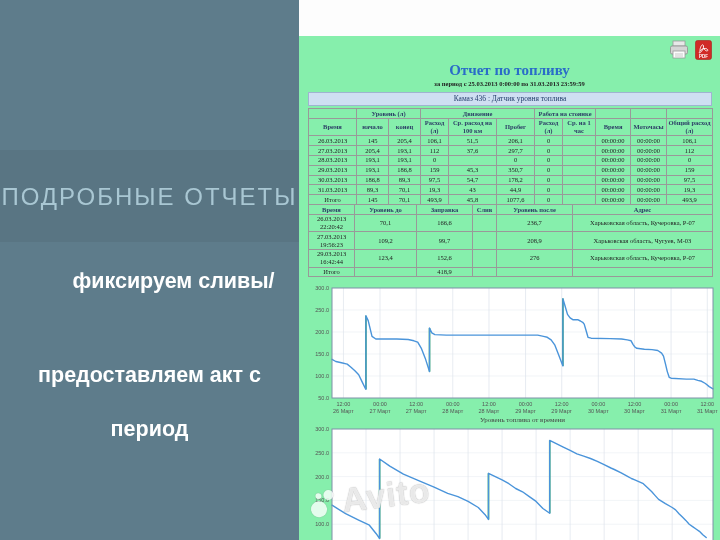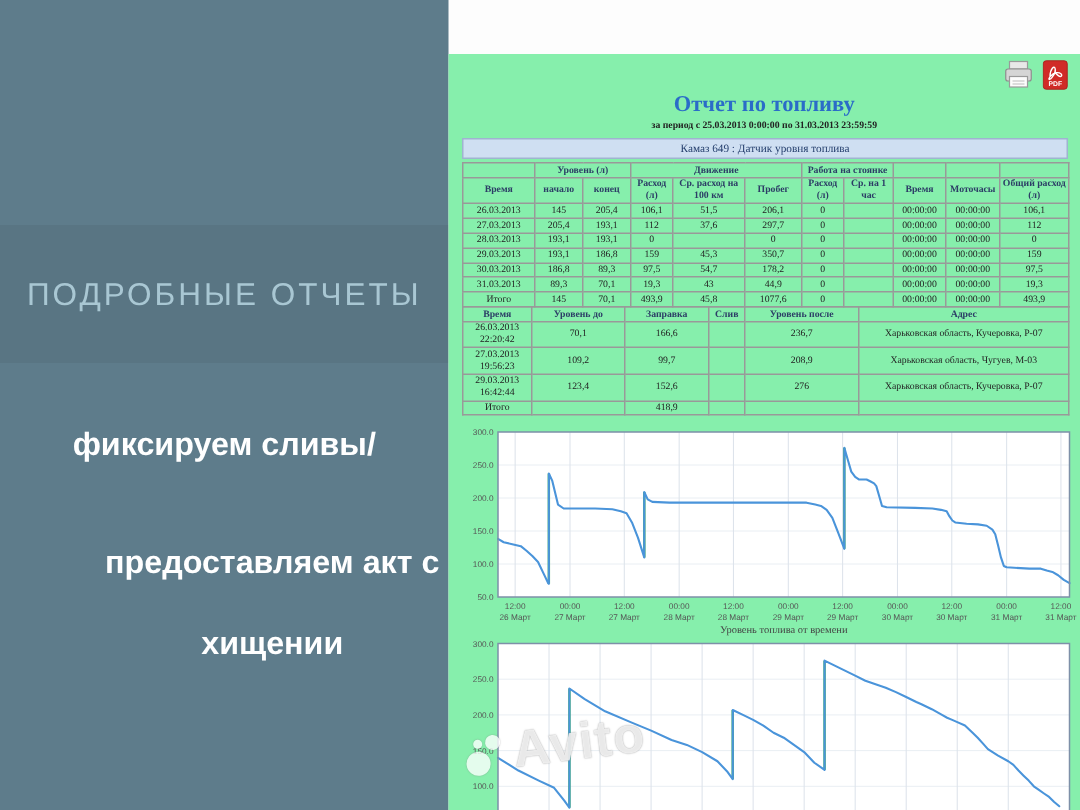--- a/index.html
+++ b/index.html
@@ -2,26 +2,26 @@
 <html><head>
 <meta charset="utf-8">
 <style>
   html,body{margin:0;padding:0;}
   body{width:720px;height:540px;position:relative;background:#fdfdfd;overflow:hidden;
        font-family:"Liberation Sans",sans-serif;}
   
   .panel{position:absolute;left:0;top:0;width:299px;height:540px;background:#5e7c8b;}
   .panel-band{position:absolute;left:0;top:150px;width:100%;height:92px;background:rgba(0,0,0,0.05);
               display:flex;align-items:center;justify-content:center;}
-  .panel-title{color:#a9c7d3;font-size:21px;letter-spacing:2px;font-weight:300;
+  .panel-title{color:#a9c7d3;font-size:24px;letter-spacing:2px;font-weight:300;
                text-align:center;line-height:33px;}
   .bullet{position:absolute;width:100%;text-align:center;color:#fff;font-weight:bold;
           font-size:21.5px;line-height:27px;}
-  .b1{top:283px;}
-  .b2{top:362px;padding-left:32px;}
+  .b1{top:268px;padding-left:24px;}
+  .b2{top:362px;}
   
   .report{position:absolute;left:299px;top:0;width:421px;height:540px;background:#86efac;margin-top:36px;}
   .icons{position:absolute;right:8px;top:4px;display:flex;gap:6px;}
   .rtitle{position:absolute;left:0;top:26px;width:100%;text-align:center;
           font-family:"Liberation Serif",serif;font-weight:bold;font-size:15px;color:#2a6cc8;}
   .rsub{position:absolute;left:0;top:44px;width:100%;text-align:center;
         font-family:"Liberation Serif",serif;font-size:6.5px;font-weight:bold;color:#222;}
   .banner{position:absolute;left:9px;top:56px;width:402px;height:12px;line-height:12px;
           background:#cfdff2;border:1px solid #9fb4d0;text-align:center;
           font-family:"Liberation Serif",serif;font-size:7.5px;color:#26406e;}
@@ -60,42 +60,42 @@
     <div class="panel-title">
       <span>ПОДРОБНЫЕ ОТЧЕТЫ</span><br>
     </div>
   </div>
   <div class="bullet b1">
     <span>фиксируем сливы/</span><br>
   </div>
   <div class="bullet b2">
     <span>предоставляем акт с</span><br>
     <br>
-    <span>хищении</span>
+    <span>период</span>
   </div>
 </div>
 
 <div class="report">
   <div class="icons">
     <svg width="20" height="20" viewBox="0 0 20 20">
       <rect x="4" y="1" width="12" height="5" fill="#e8e8e8" stroke="#9a9a9a" stroke-width="0.8"></rect>
       <rect x="1.5" y="6" width="17" height="8" rx="1.5" fill="#d5d5d5" stroke="#8e8e8e" stroke-width="0.8"></rect>
       <rect x="4" y="11" width="12" height="7" fill="#fcfcfc" stroke="#9a9a9a" stroke-width="0.8"></rect>
       <line x1="6" y1="14" x2="14" y2="14" stroke="#bbb" stroke-width="0.8"></line>
       <line x1="6" y1="16" x2="14" y2="16" stroke="#bbb" stroke-width="0.8"></line>
     </svg>
     <svg width="17" height="20" viewBox="0 0 17 20">
       <rect x="0.5" y="0.5" width="16" height="19" rx="2" fill="#d02b27" stroke="#a81f1c" stroke-width="0.6"></rect>
       <path d="M5 11 C5 6 8 3 8.5 6 C9 9 5.5 13 4.5 13 C3.5 13 6 9 9 8.5 C12 8 13.5 10 12.5 10.8 C11.5 11.6 9 9.5 8.5 8" fill="none" stroke="#fff" stroke-width="0.9"></path>
       <text x="8.5" y="17.5" text-anchor="middle" fill="#fff" style="font:bold 4.5px 'Liberation Sans',sans-serif">PDF</text>
     </svg>
   </div>
   <div class="rtitle">Отчет по топливу</div>
   <div class="rsub">за период с 25.03.2013 0:00:00 по 31.03.2013 23:59:59</div>
-  <div class="banner">Камаз 649 : Датчик уровня топлива</div>
+  <div class="banner">Камаз 436 : Датчик уровня топлива</div>
   <table id="t1">
       <colgroup>
         <col style="width: 48px;">
         <col style="width: 32px;">
         <col style="width: 32px;">
         <col style="width: 28px;">
         <col style="width: 48px;">
         <col style="width: 38px;">
         <col style="width: 28px;">
         <col style="width: 33px;">

